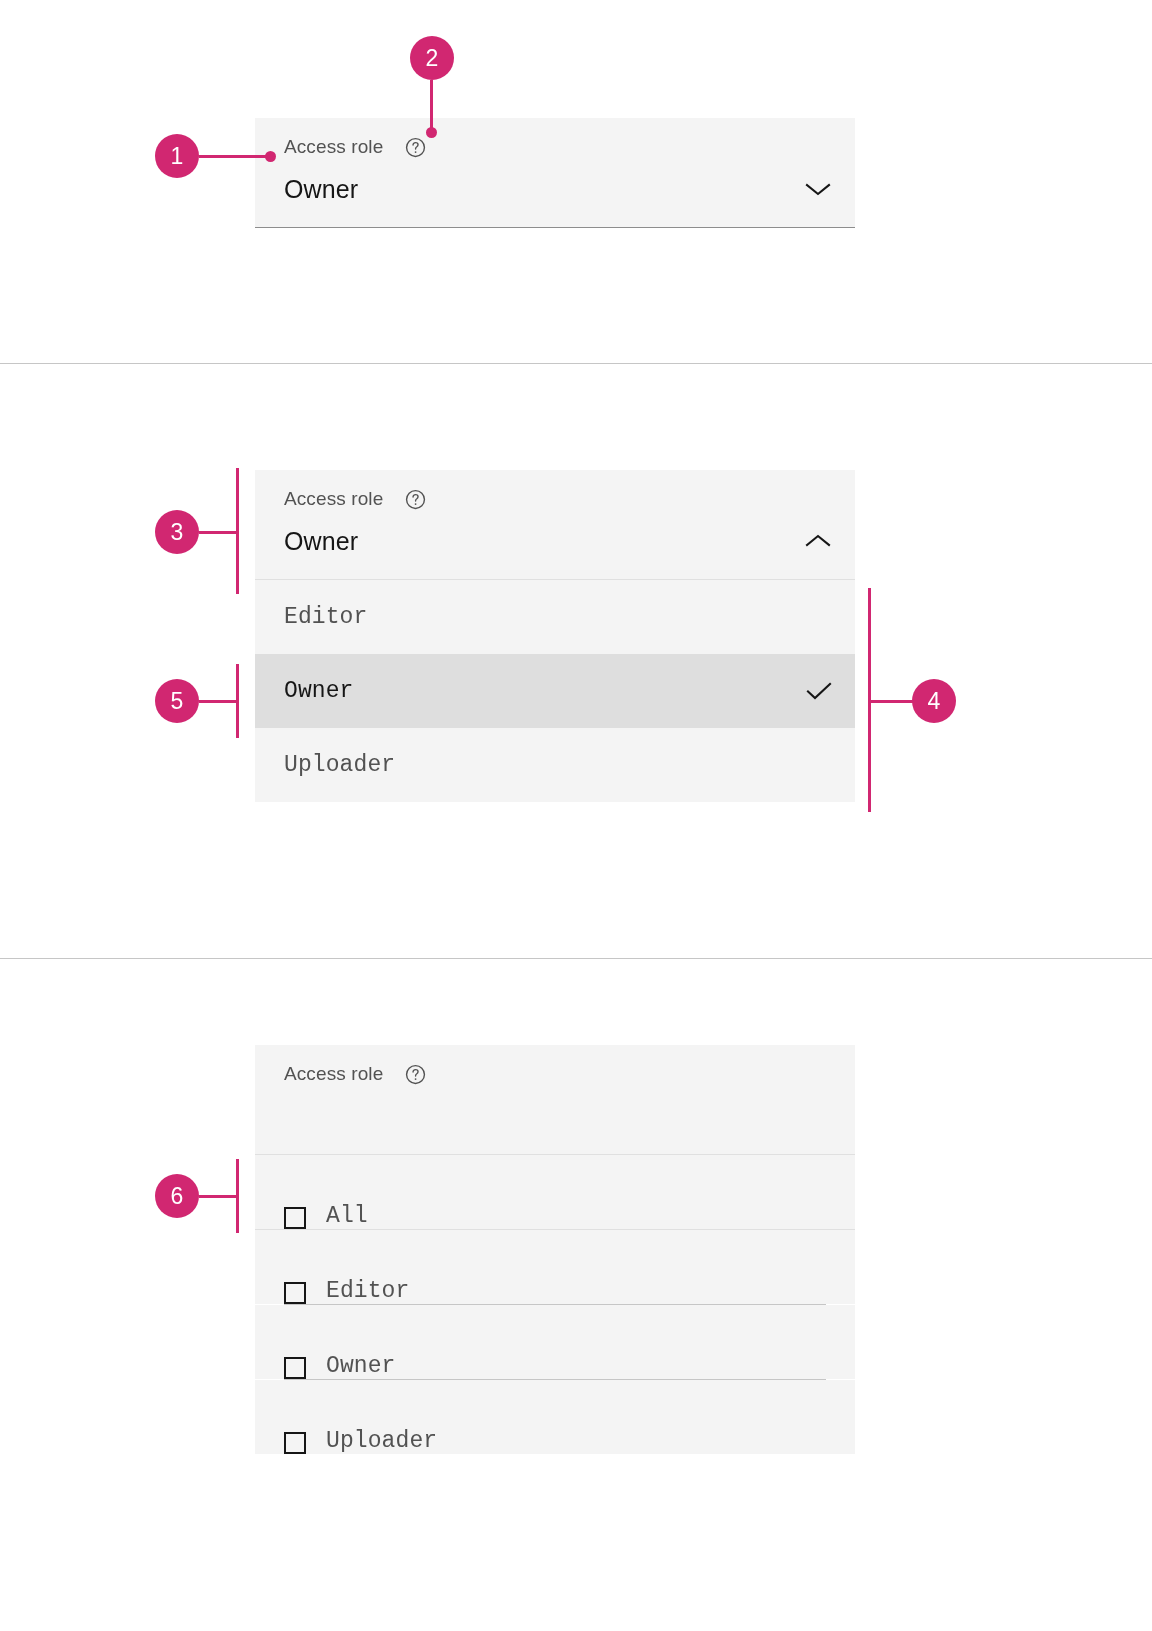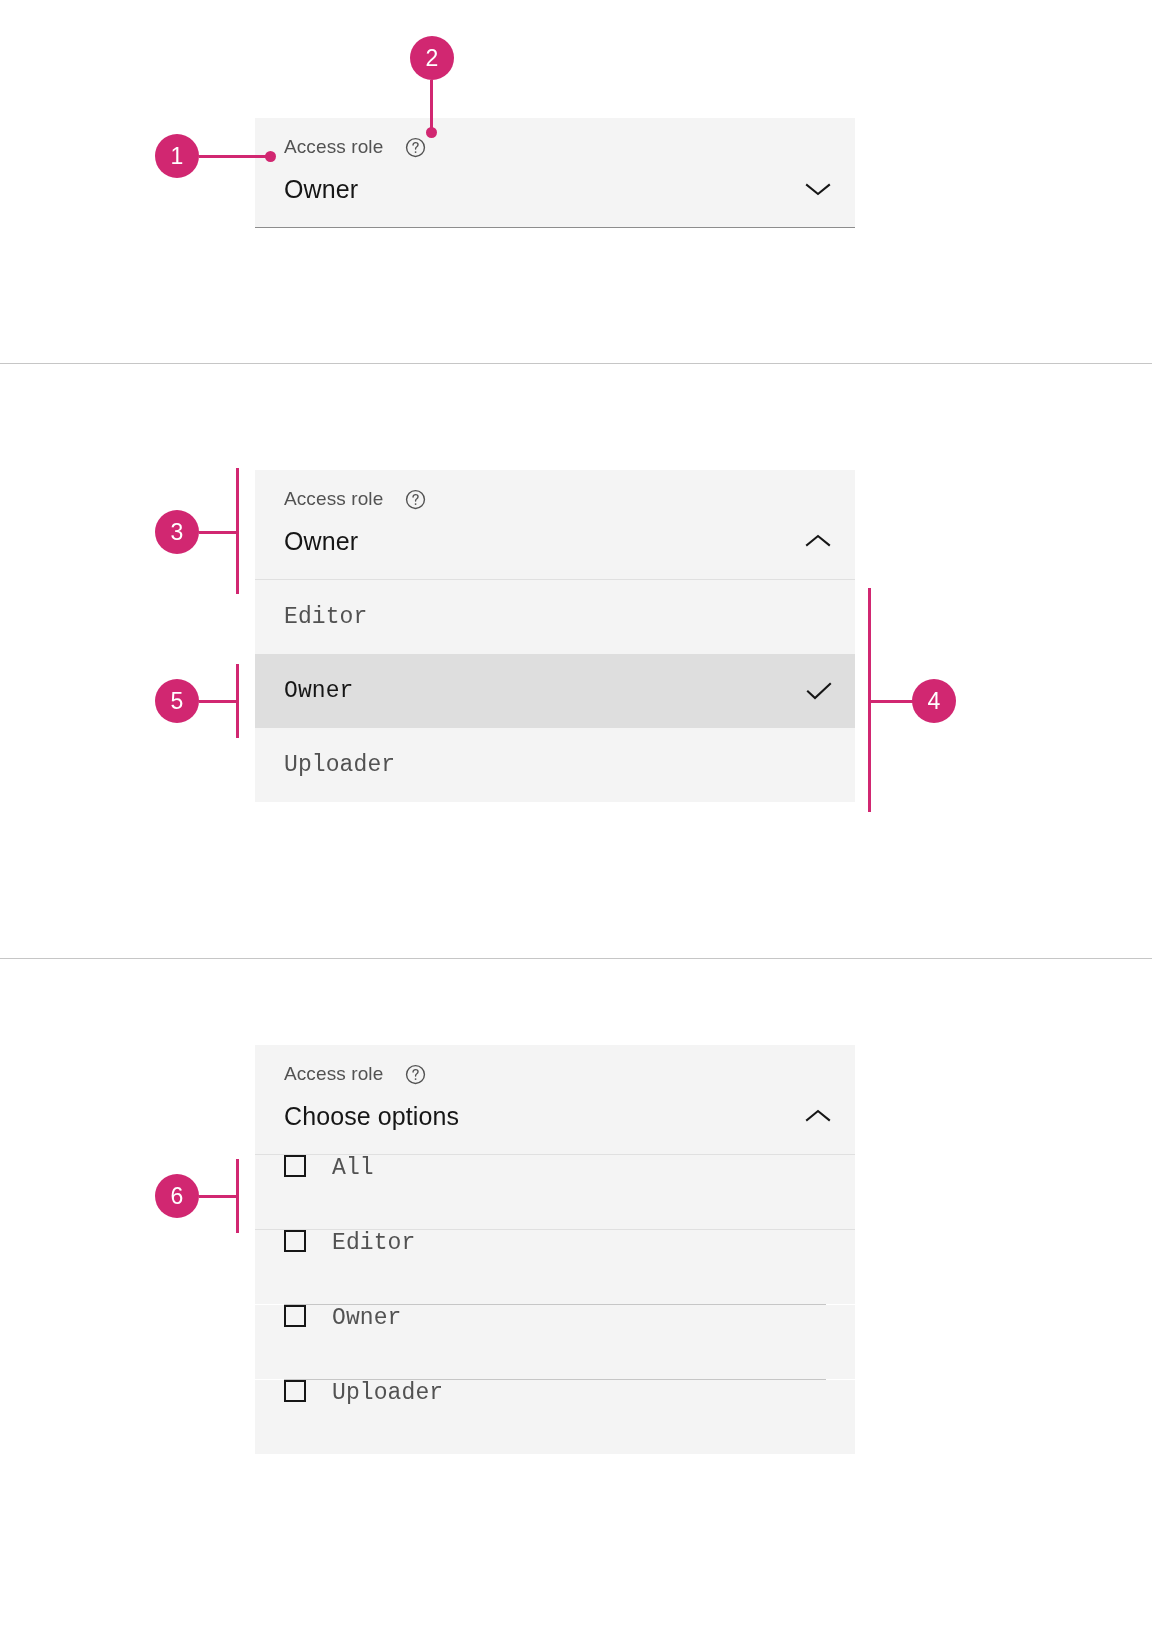--- a/index.html
+++ b/index.html
@@ -86,22 +86,22 @@
     color: #525252;
     letter-spacing: 0.1px;
   }
   .dd-item.selected { background: #dedede; color: #161616; }
   .dd-item .tick { width: 28px; height: 20px; display: block; }
 
   
   .dd-item-cb {
     height: 74px;
     display: flex;
-    align-items: flex-start;
-    gap: 26px;
+    align-items: flex-end;
+    gap: 20px;
     padding: 0 22px 0 29px;
     background: #f4f4f4;
     font-size: 23px;
     color: #525252;
     letter-spacing: 0.1px;
     position: relative;
   }
   .cb-box {
     width: 22px;
     height: 22px;
@@ -244,28 +244,20 @@
       <div class="dd-label-row">
         <span class="dd-label">Access role</span>
         <span>
           <svg class="help-icon" viewBox="0 0 24 24" fill="none">
             <circle cx="12" cy="12" r="10.2" stroke="#525252" stroke-width="1.6"></circle>
             <path d="M9.2 9.1c0-1.6 1.3-2.7 2.9-2.7 1.6 0 2.8 1 2.8 2.5 0 1.3-.8 1.9-1.7 2.5-.8.5-1.1 1-1.1 1.9v.5" stroke="#525252" stroke-width="1.6" stroke-linecap="round"></path>
             <circle cx="12.1" cy="17.2" r="1.05" fill="#525252"></circle>
           </svg>
         </span>
       </div>
-      <div class="dd-value-row">
-        <span class="dd-value placeholder">Choose options</span>
-        <span>
-          <svg class="chevron" viewBox="0 0 30 18" fill="none">
-            <path d="M4 13 L15 4 L26 13" stroke="#161616" stroke-width="2.1" stroke-linecap="square"></path>
-          </svg>
-        </span>
-      </div>
     </div>
 
     <div class="dd-menu">
       <div class="dd-item-cb">
         <span class="cb-box"></span>
         <span>All</span>
       </div>
       <div class="item-rule-full"></div>
 
       <div class="dd-item-cb">

